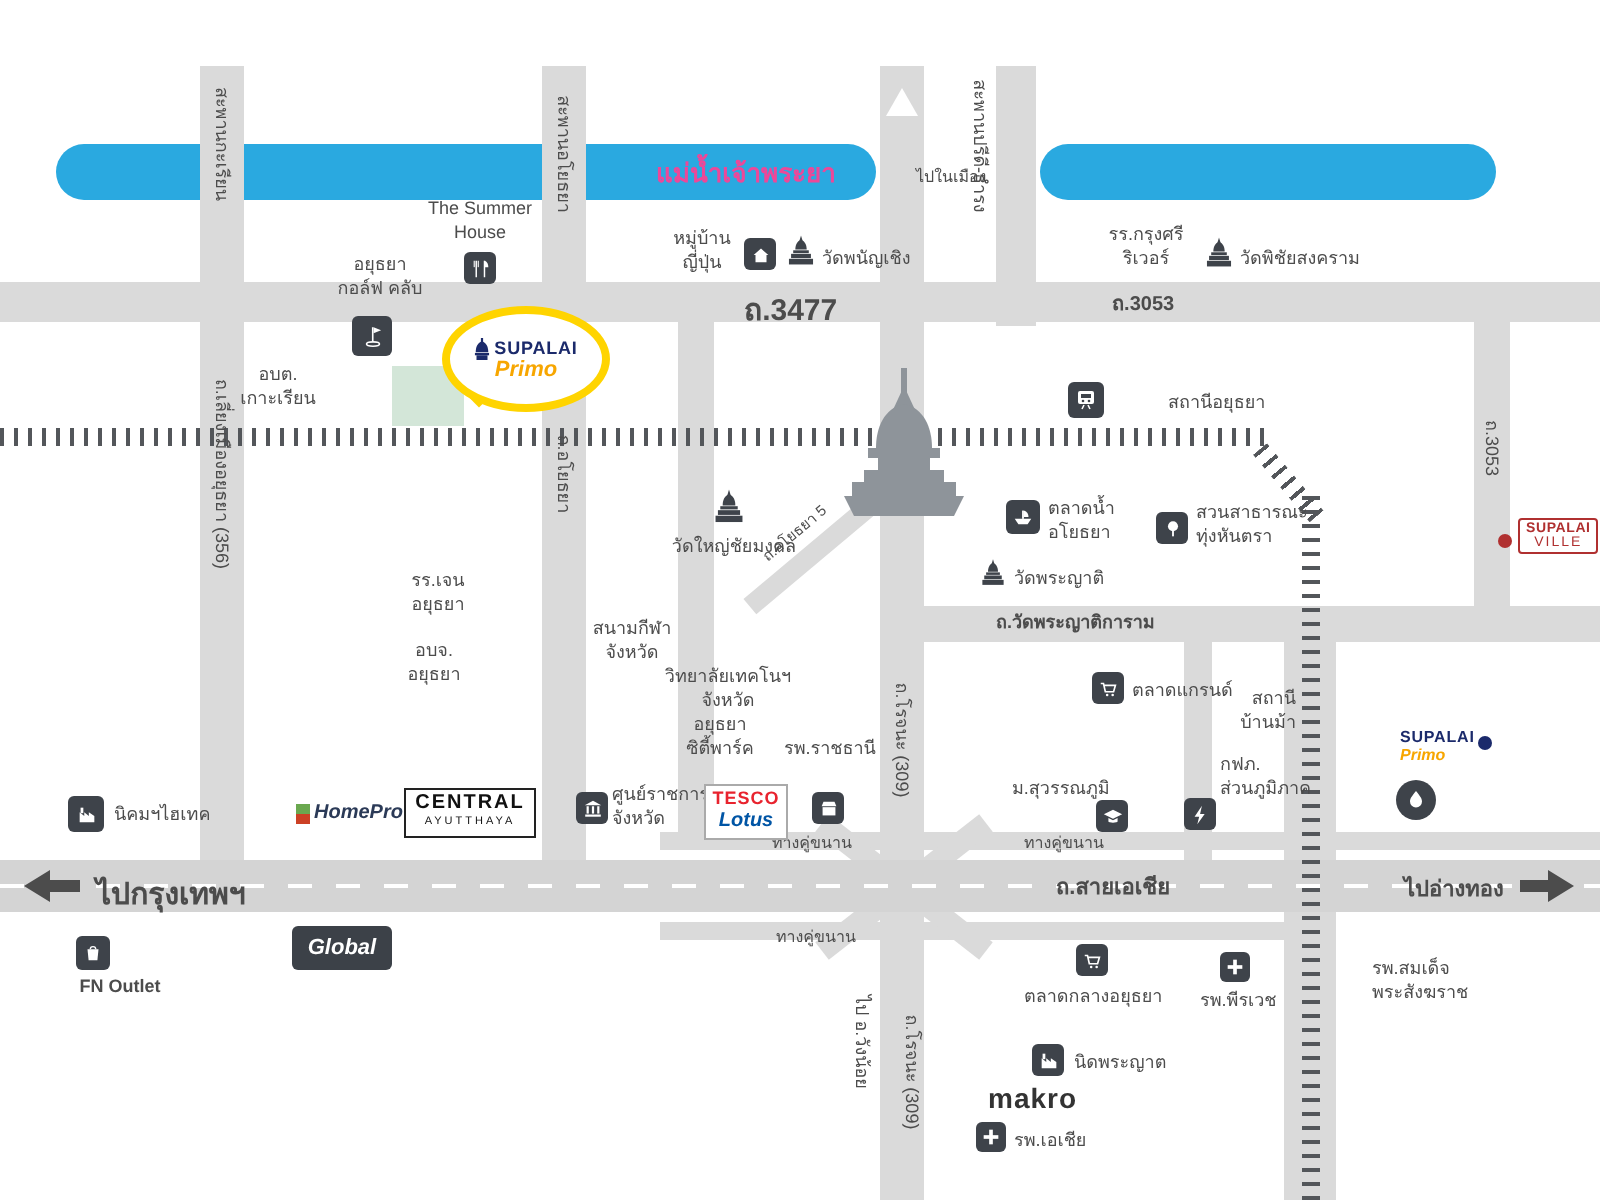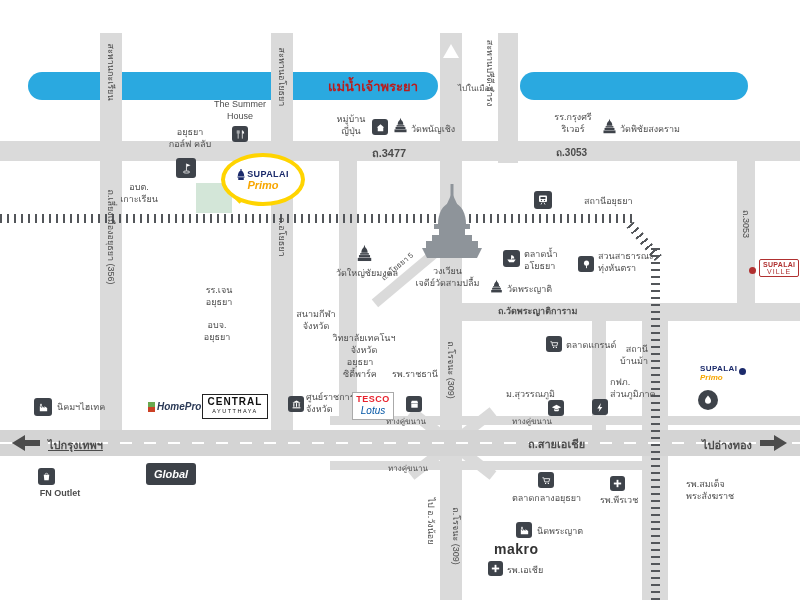--- a/index.html
+++ b/index.html
@@ -43,71 +43,67 @@
   <div class="road" style="left:330px;top:461px;width:330px;height:9px;"></div>
   <div class="road" style="left:400px;top:438px;width:104px;height:11px;transform:rotate(38deg);"></div>
   <div class="road" style="left:400px;top:438px;width:104px;height:11px;transform:rotate(-38deg);"></div>
   <div class="roadd" style="left:0;top:430px;width:800px;height:26px;"></div>
   <div style="position:absolute;left:0;top:442px;width:800px;height:2px;background:repeating-linear-gradient(90deg,#ffffff 0 12px,transparent 12px 24px);"></div>
 
   <div class="rail-h" style="left:0;top:214px;width:636px;"></div>
   <div class="rail-h" style="left:630px;top:220px;width:44px;transform:rotate(50deg);transform-origin:left center;"></div>
   <div class="rail-v" style="left:651px;top:248px;height:352px;"></div>
 
-  <div class="lbl b" style="left:328px;top:78px;font-size:13px;color:#b91c1c;">แม่น้ำเจ้าพระยา</div>
+  <div class="lbl b" style="left:328px;top:78px;font-size:13px;color:#ec4899;">แม่น้ำเจ้าพระยา</div>
   <div style="position:absolute;left:443px;top:44px;width:0;height:0;border-left:8px solid transparent;border-right:8px solid transparent;border-bottom:14px solid #ffffff;"></div>
   <div class="lbl" style="left:458px;top:84px;font-size:8px;">ไปในเมือง</div>
 
   <div class="vl" style="left:111px;top:72px;">สะพานกะเรียน</div>
   <div class="vl" style="left:282px;top:77px;">สะพานอโยธยา</div>
   <div class="vl" style="left:490px;top:73px;">สะพานปรีดี-ธำรง</div>
   <div class="vl" style="left:111px;top:237px;">ถ.เลี่ยงเมืองอยุธยา (356)</div>
   <div class="vl" style="left:282px;top:237px;">ถ.อโยธยา</div>
   <div class="vl" style="left:746px;top:224px;">ถ.3053</div>
   <div class="vl" style="left:451px;top:370px;">ถ.โรจนะ (309)</div>
   <div class="vl" style="left:456px;top:536px;">ถ.โรจนะ (309)</div>
   <div class="vl" style="left:431px;top:521px;">ไป อ.วังน้อย</div>
   <div class="lbl" style="left:378px;top:262px;font-size:7.5px;transform:rotate(-40deg);">ถ.อโยธยา 5</div>
 
-  <div class="lbl b" style="left:372px;top:146px;font-size:11px;">ถ.3477</div>
+  <div class="lbl b" style="left:372px;top:146px;font-size:15px;">ถ.3477</div>
   <div class="lbl b" style="left:556px;top:146px;font-size:10px;">ถ.3053</div>
   <div class="lbl b" style="left:498px;top:306px;text-align:right;">ถ.วัดพระญาติการาม</div>
   <div class="lbl b" style="left:528px;top:437px;font-size:11px;">ถ.สายเอเชีย</div>
   <div class="lbl" style="left:386px;top:417px;font-size:8px;">ทางคู่ขนาน</div>
   <div class="lbl" style="left:512px;top:417px;font-size:8px;">ทางคู่ขนาน</div>
   <div class="lbl" style="left:388px;top:464px;font-size:8px;">ทางคู่ขนาน</div>
 
   <div style="position:absolute;left:12px;top:435px;">
     <div style="position:absolute;width:0;height:0;border-top:8px solid transparent;border-bottom:8px solid transparent;border-right:13px solid #4c4c4c;"></div>
     <div style="position:absolute;left:12px;top:5px;width:16px;height:6px;background:#4c4c4c;"></div>
   </div>
-  <div class="lbl b" style="left:48px;top:438px;font-size:11px;text-decoration:underline;">ไปกรุงเทพฯ</div>
+  <div class="lbl b" style="left:48px;top:438px;font-size:15px;">ไปกรุงเทพฯ</div>
   <div class="lbl b" style="left:702px;top:438px;font-size:11px;">ไปอ่างทอง</div>
   <div style="position:absolute;left:758px;top:435px;">
     <div style="position:absolute;left:16px;width:0;height:0;border-top:8px solid transparent;border-bottom:8px solid transparent;border-left:13px solid #4c4c4c;"></div>
     <div style="position:absolute;left:2px;top:5px;width:16px;height:6px;background:#4c4c4c;"></div>
   </div>
 
   <div class="tic" style="left:420px;top:184px;width:64px;height:80px;">
     <svg viewBox="0 0 64 84" style="width:64px;height:84px;">
         <g fill="#8e949a">
       <rect x="30.5" y="0" width="3" height="15"></rect>
       <path d="M32 9 L38 22 H26 Z"></path>
       <path d="M32 18 C42 20 46 30 46 40 H18 C18 30 22 20 32 18 Z"></path>
       <rect x="14" y="40" width="36" height="5"></rect>
       <rect x="19" y="45" width="26" height="6"></rect>
       <rect x="12" y="51" width="40" height="6"></rect>
       <rect x="6" y="57" width="52" height="7"></rect>
       <path d="M2 64 H62 L57 74 H7 Z"></path>
     </g>
       </svg>
-  </div>
-  <div class="lbl c" style="left:400px;top:266px;width:95px;">
-    <div>วงเวียน</div>
-    <div>เจดีย์วัดสามปลื้ม</div>
   </div>
 
   <div style="position:absolute;left:196px;top:183px;width:36px;height:30px;background:#d3e6d8;"></div>
   <div style="position:absolute;left:233px;top:188px;width:13px;height:13px;background:#ffd400;transform:rotate(45deg);"></div>
   <div style="position:absolute;left:221px;top:153px;width:76px;height:45px;background:#ffffff;border:4px solid #ffd400;border-radius:50%;display:flex;flex-direction:column;align-items:center;justify-content:center;">
     <div style="display:flex;align-items:center;gap:2px;">
       <span>
           <svg viewBox="0 0 10 14" style="width:8px;height:11px;display:block;" fill="#1b2a6b">
             <rect x="4.3" y="0" width="1.4" height="3"></rect>
             <path d="M5 2 C8 3 9 6 9 9 H1 C1 6 2 3 5 2 Z"></path>
@@ -327,21 +323,21 @@
         <rect x="16.6" y="9" width="2.4" height="8"></rect>
         <rect x="3.5" y="18" width="17" height="2.4"></rect>
       </svg>
   </div>
   <div class="lbl" style="left:306px;top:392px;">
     <div>ศูนย์ราชการ</div>
     <div>จังหวัด</div>
   </div>
   <div style="position:absolute;left:352px;top:392px;width:42px;height:28px;border:1px solid #aaa;box-sizing:border-box;text-align:center;background:#fff;">
     <div style="font-size:9px;font-weight:bold;color:#e8232e;letter-spacing:.5px;line-height:1.4;">TESCO</div>
-    <div style="font-size:10px;font-weight:normal;font-style:italic;color:#0055a5;line-height:1;">Lotus</div>
+    <div style="font-size:10px;font-weight:bold;font-style:italic;color:#0055a5;line-height:1;">Lotus</div>
   </div>
   <div class="ic" style="left:406px;top:396px;">
     <svg viewBox="0 0 24 24" fill="#ffffff">
         <path d="M4 9 l2 -5 h12 l2 5 z"></path>
         <rect x="5" y="10" width="14" height="9"></rect>
       </svg>
   </div>
 
   <div class="ic" style="left:38px;top:468px;width:17px;height:17px;">
     <svg viewBox="0 0 24 24" fill="#ffffff">

